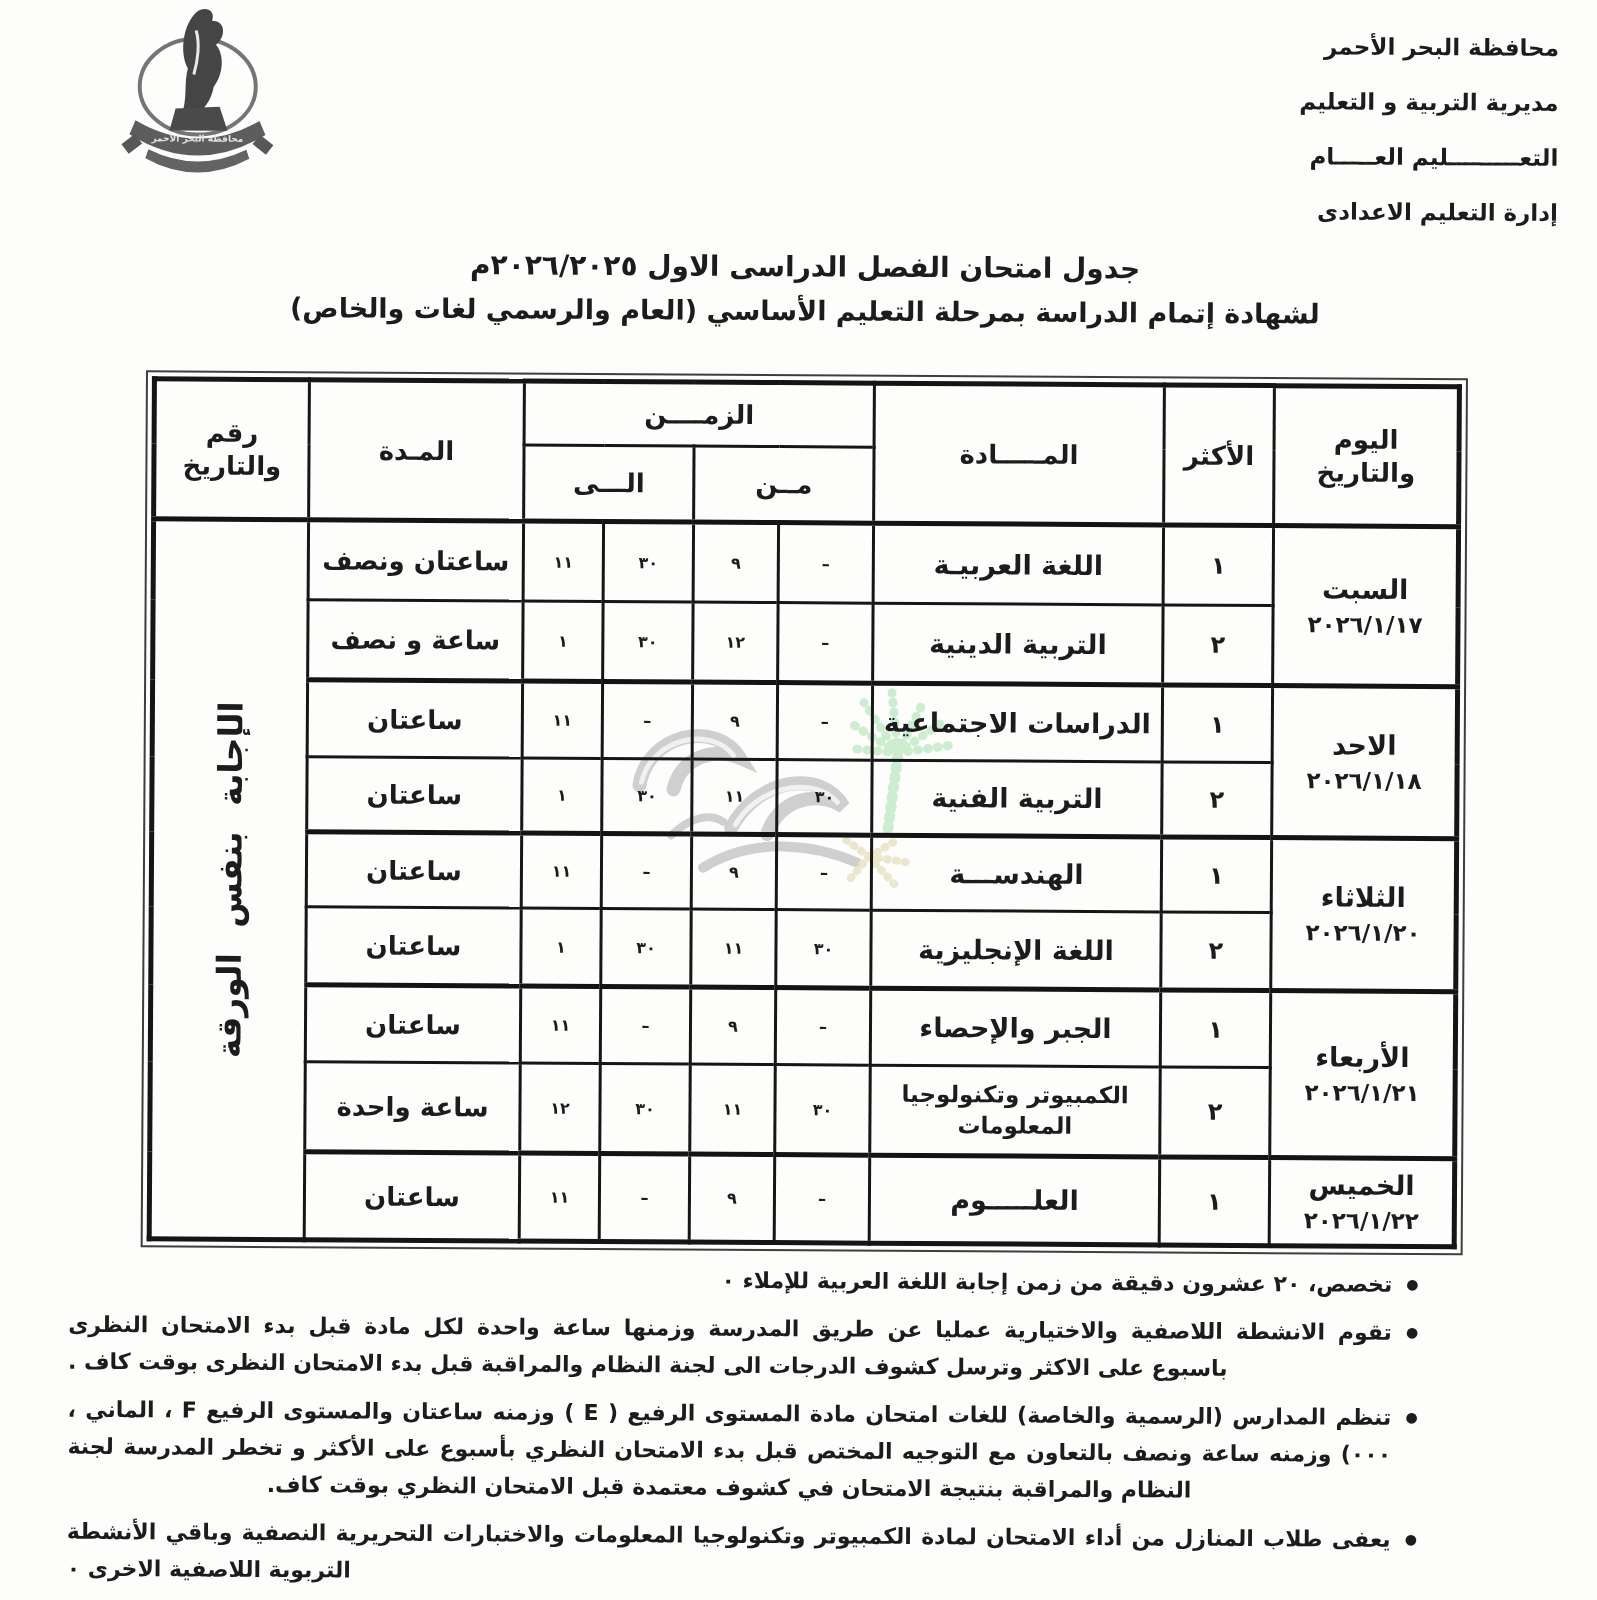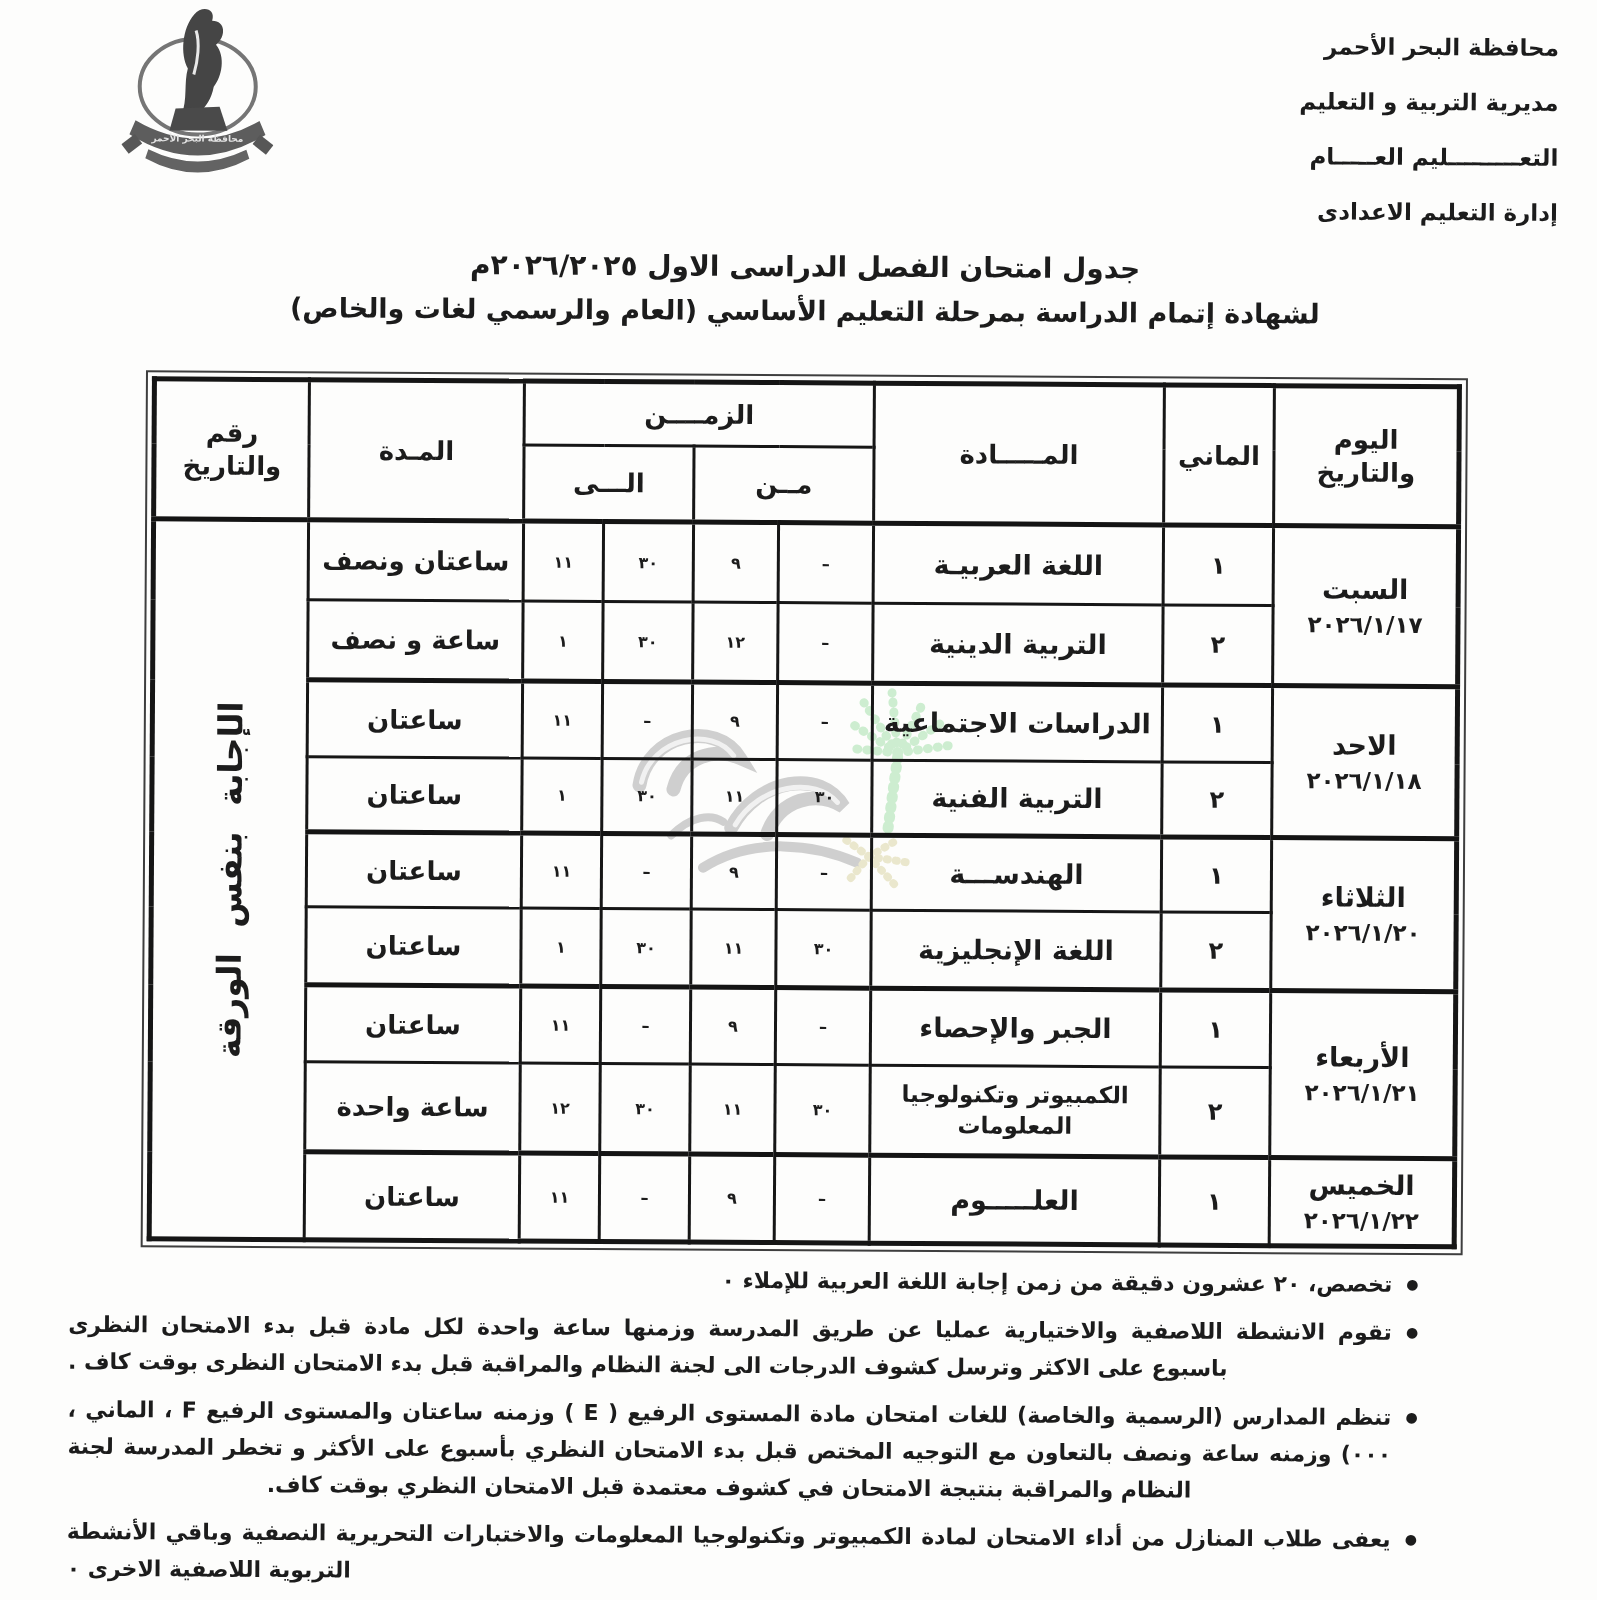--- a/index.html
+++ b/index.html
@@ -136,21 +136,21 @@
           <col style="width:85px">
           <col style="width:90px">
           <col style="width:80px">
       <col style="width:215px">
           <col style="width:155px">
     </colgroup>
     <thead>
       <tr class="h1">
         <th class="pre" rowspan="2">اليوم
 والتاريخ</th>
-        <th rowspan="2">الماني</th>
+        <th rowspan="2">الأكثر</th>
         <th rowspan="2">المـــــادة</th>
         <th colspan="4">الزمــــن</th>
         <th rowspan="2">المـدة</th>
         <th class="pre" rowspan="2">رقم
 والتاريخ</th>
       </tr>
       <tr class="h2">
         <th colspan="2">مــن</th>
         <th colspan="2">الـــى</th>
       </tr>

